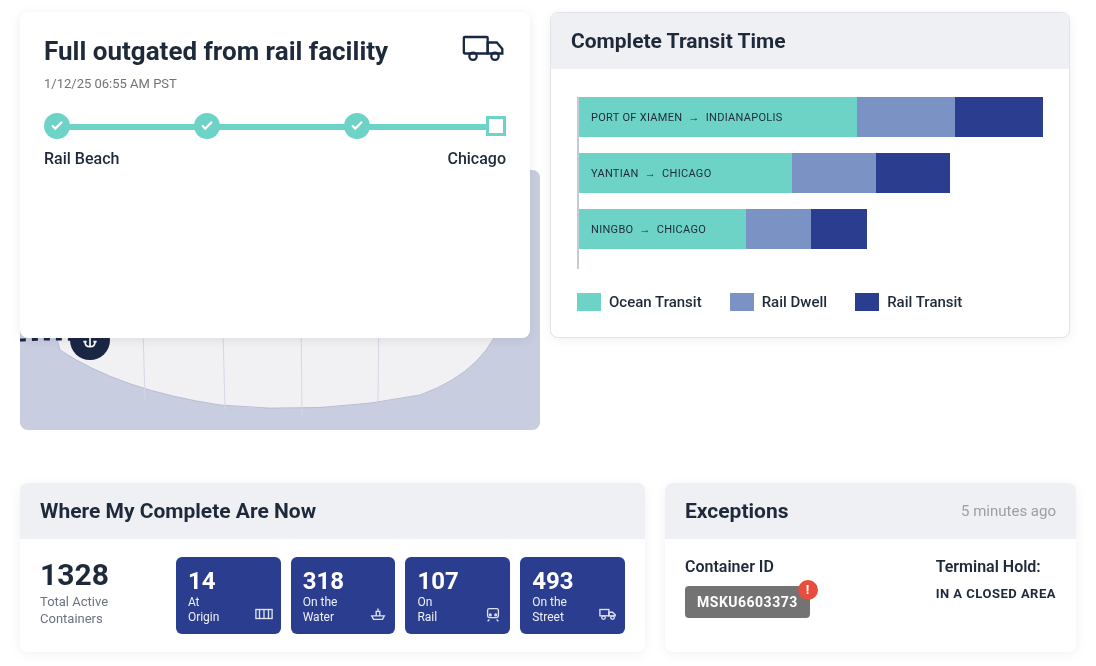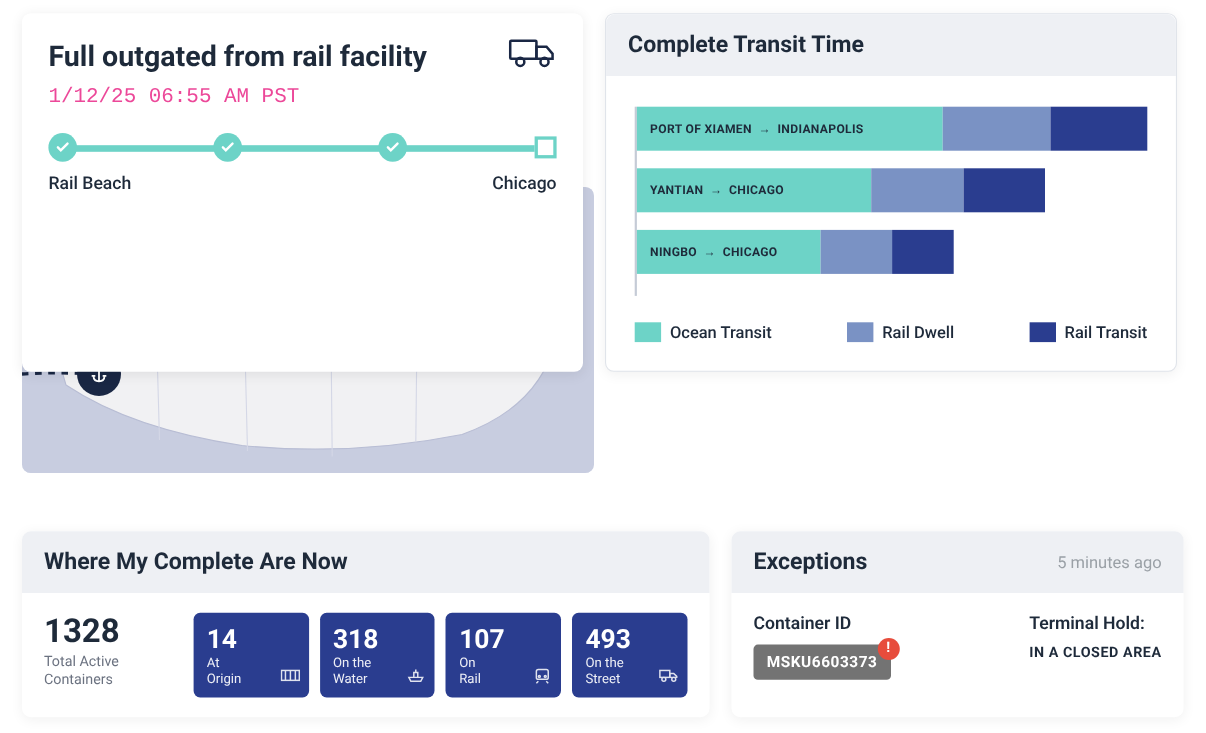--- a/index.html
+++ b/index.html
@@ -28,24 +28,23 @@
 .status-card h2 {
   color: #1e2a3a;
   font-size: 26px;
   font-weight: 700;
   display: flex;
   justify-content: space-between;
   align-items: center;
 }
 .truck-icon svg { width: 44px; height: 32px; }
 .timestamp {
-  color: #ec4899;
-  font-size: 19px;
+  color: #737373;
+  font-size: 13px;
   margin-top: 6px;
-  font-family: Liberation Mono, monospace;
 }
 .progress {
   margin-top: 22px;
   position: relative;
   height: 26px;
 }
 .progress-line {
   position: absolute;
   top: 11px;
   left: 8px;
@@ -151,35 +150,35 @@
 }
 .bar-segment.ocean { background: #6dd3c7; left: 0; }
 .bar-segment.dwell { background: #7a92c4; }
 .bar-segment.rail { background: #2a3d8f; }
 .bar-label {
   position: absolute;
   left: 12px;
   top: 50%;
   transform: translateY(-50%);
   font-size: 11px;
-  font-weight: 700;
+  font-weight: 400;
   color: #1e2a3a;
   letter-spacing: 0.3px;
   z-index: 2;
   display: flex;
   align-items: flex-end;
   gap: 6px;
 }
 .bar-label .arrow { font-size: 11px; }
 .legend {
   display: flex;
   gap: 28px;
   margin-top: 24px;
   padding-bottom: 12px;
-  justify-content: space-between;
+  justify-content: flex-start;
 }
 .legend-item {
   display: flex;
   align-items: center;
   gap: 8px;
   font-size: 15px;
   color: #1e2a3a;
   font-weight: 500;
 }
 .legend-swatch {

